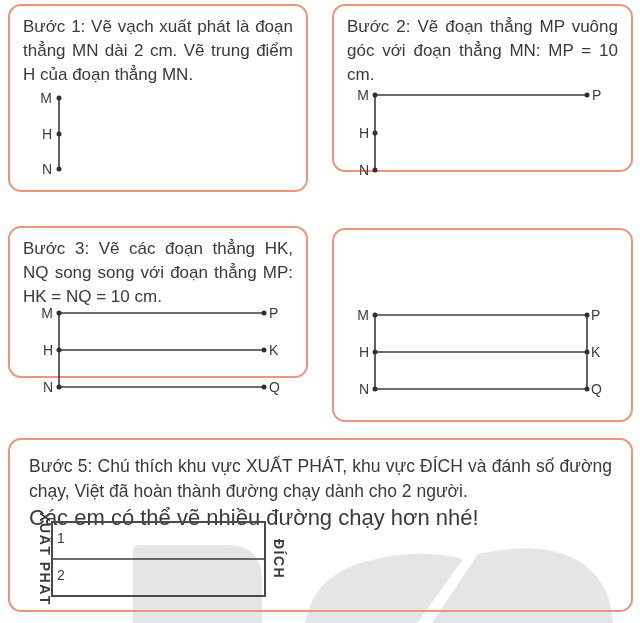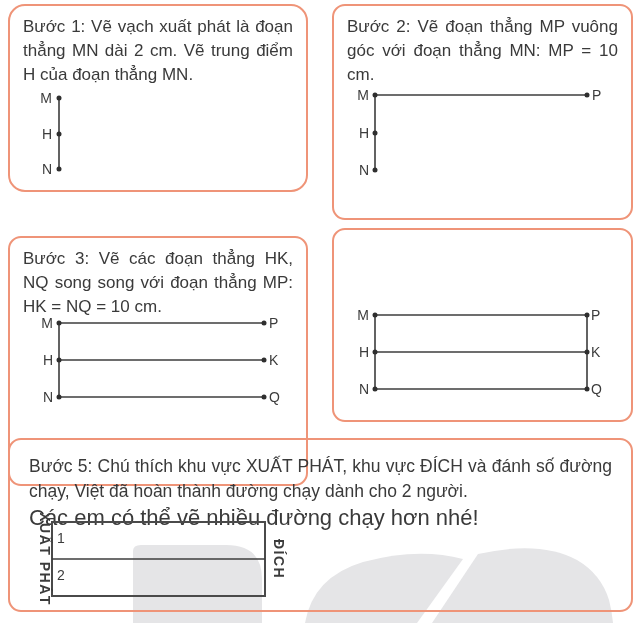--- a/index.html
+++ b/index.html
@@ -6,23 +6,23 @@
   body{
     width:640px;height:623px;position:relative;overflow:hidden;
     background:#ffffff;
     font-family:"Liberation Sans",sans-serif;
   }
   .watermark{position:absolute;left:0;top:0;width:640px;height:623px;z-index:1;}
   .panel{
     position:absolute;box-sizing:border-box;z-index:2;
     border:2px solid #ef9478;border-radius:13px;background:transparent;
   }
-  #panel-1{left:8px;top:4px;width:300px;height:188px;border-radius:17px;}
-  #panel-2{left:332px;top:4px;width:301px;height:216px;}
-  #panel-3{left:8px;top:236px;width:300px;height:250px;}
+  #panel-1{left:8px;top:4px;width:300px;height:188px;}
+  #panel-2{left:332px;top:4px;width:301px;height:168px;}
+  #panel-3{left:8px;top:226px;width:300px;height:152px;}
   #panel-4{left:332px;top:228px;width:301px;height:194px;}
   #panel-5{left:8px;top:438px;width:625px;height:174px;}
   .step-text{
     margin:0;padding:9px 13px 0 13px;
     font-size:17px;line-height:24px;color:#3a3a3a;
     text-align:justify;
   }
   #panel-5 .step-text{padding:14px 19px 0 19px;font-size:17.5px;line-height:25px;}
   #panel-5 .note-text{
     margin:1px 0 0 0;padding:0 19px;

